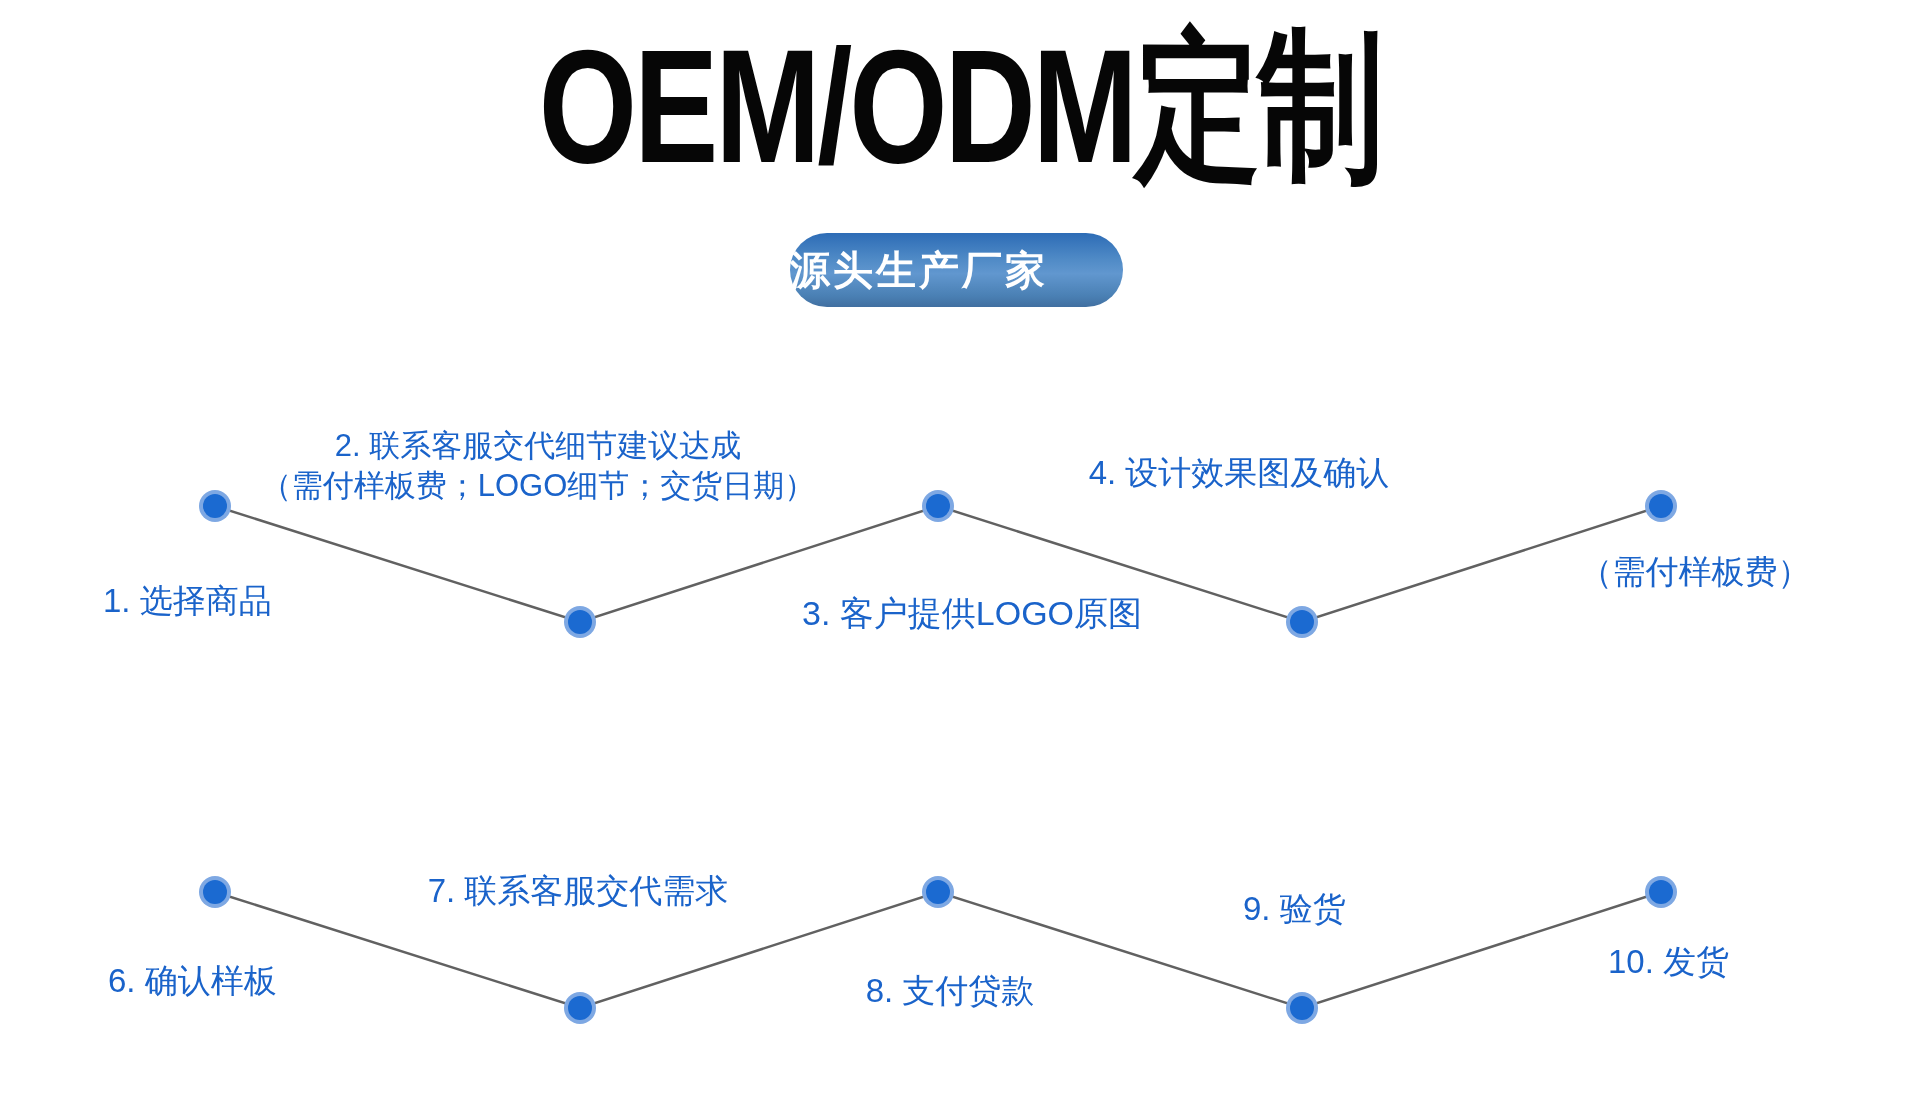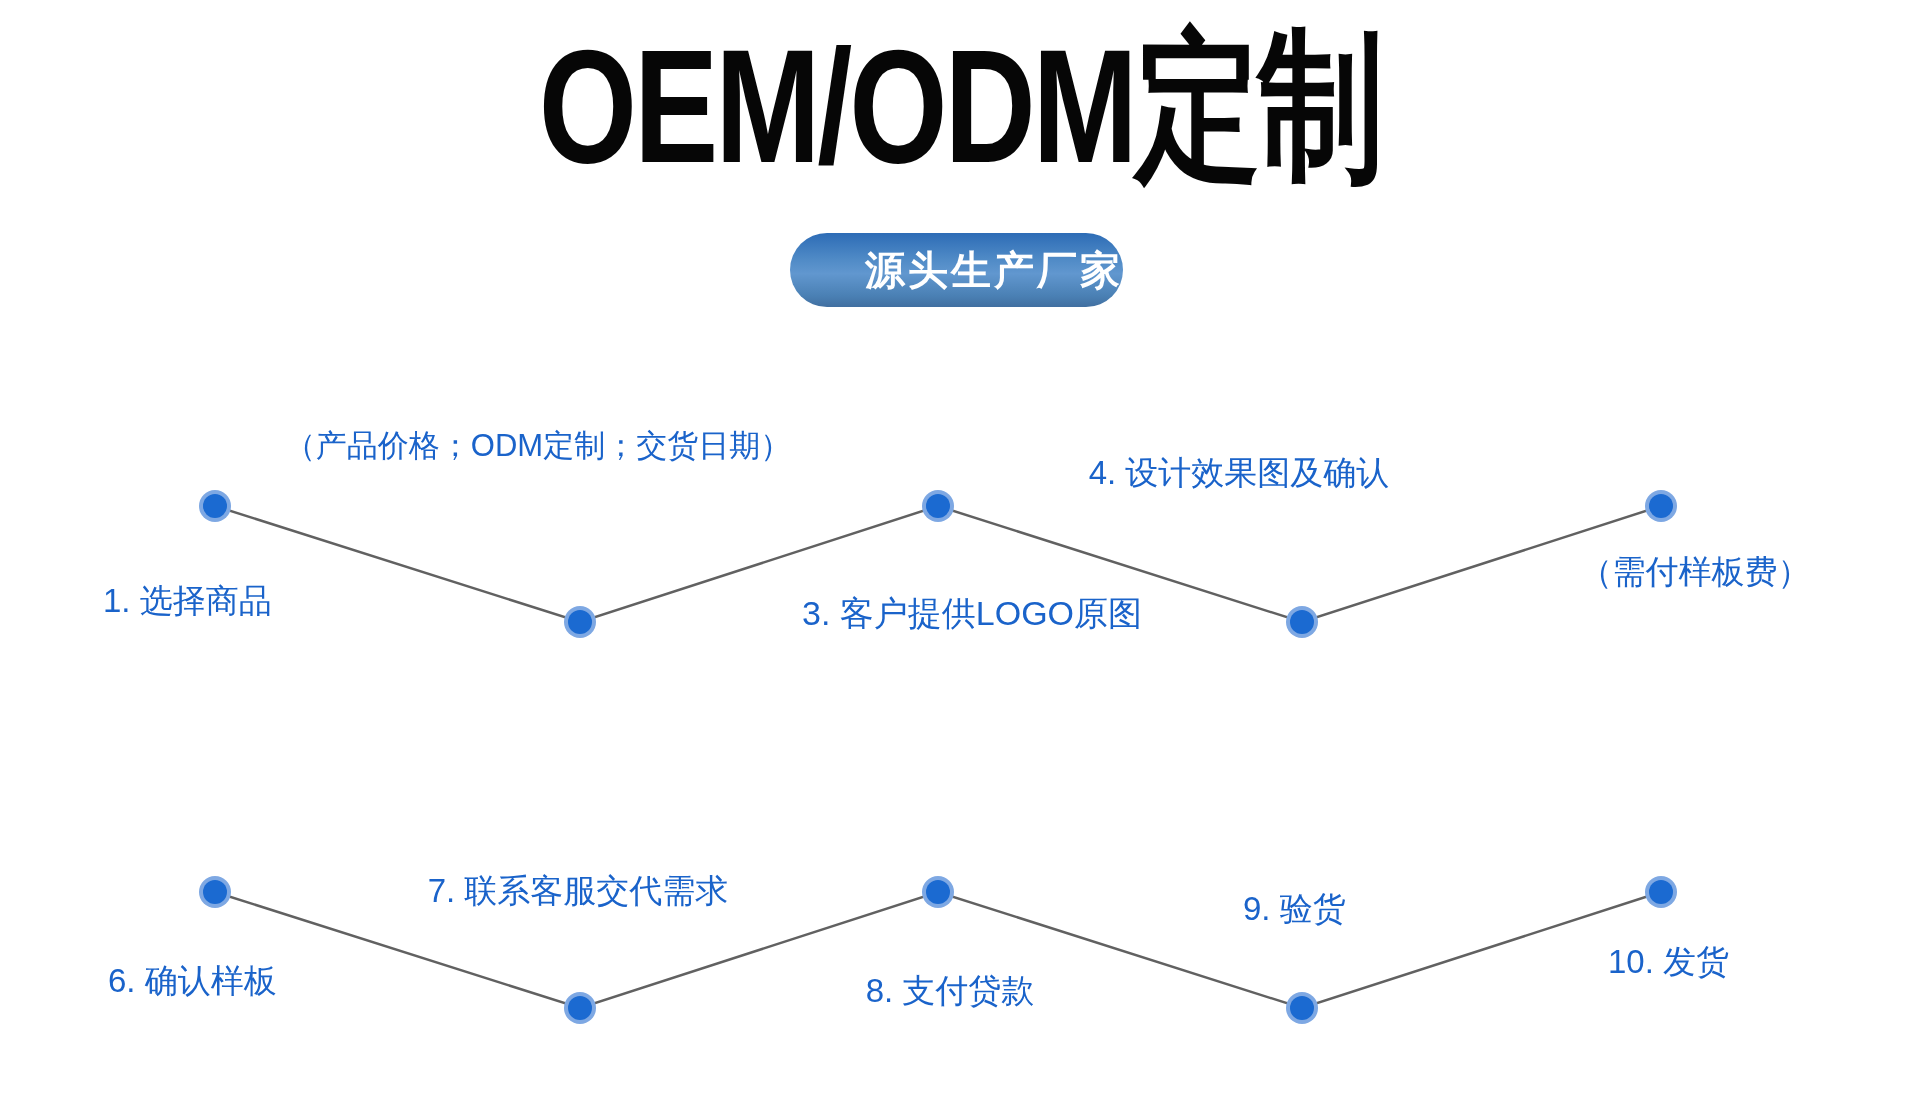--- a/index.html
+++ b/index.html
@@ -9,21 +9,21 @@
   }
   .title{
     position:absolute;top:18px;left:0;right:0;height:180px;
     display:flex;align-items:center;justify-content:center;
     font-size:162px;font-weight:bold;color:#060606;letter-spacing:-4px;
     transform:scaleX(0.78);transform-origin:50% 50%;white-space:nowrap;
   }
   .badge{
     position:absolute;left:790px;top:233px;width:333px;height:74px;border-radius:38px;
     background:linear-gradient(180deg,#2d6cb6 0%,#4f8ac6 35%,#6197cf 55%,#4a80b4 85%,#416fa0 100%);
-    display:flex;align-items:center;justify-content:flex-end;
+    display:flex;align-items:center;justify-content:flex-start;
     color:#ffffff;font-size:40px;font-weight:bold;letter-spacing:3px;white-space:nowrap;
   }
   .flow-svg{position:absolute;left:0;top:0;width:1920px;height:1108px;}
   .step{
     position:absolute;color:#1a63ca;font-size:33px;line-height:42px;white-space:nowrap;
   }
   .center{transform:translateX(-50%);text-align:center;}
   .s1{left:103px;top:580px;text-align:center;}
   .s2{left:538px;top:426px;font-size:31px;line-height:40px;}
   .s3{left:972px;top:592px;font-size:34px;}
@@ -90,21 +90,22 @@
       <circle cx="1661" cy="892" r="16" fill="#7ea8e3"></circle>
         <circle cx="1661" cy="892" r="12" fill="#1b6ad1"></circle>
     </g>
   </svg>
 
   <div class="step s1">
     <div>1. 选择商品</div>
   </div>
 
   <div class="step s2 center">
-    <div>（产品价格；ODM定制；交货日期）</div>
+    <div>2. 联系客服交代细节建议达成</div>
+    <div>（需付样板费；LOGO细节；交货日期）</div>
   </div>
 
   <div class="step s3 center">
     <div>3. 客户提供LOGO原图</div>
   </div>
 
   <div class="step s4 center">
     <div>4. 设计效果图及确认</div>
   </div>
 

